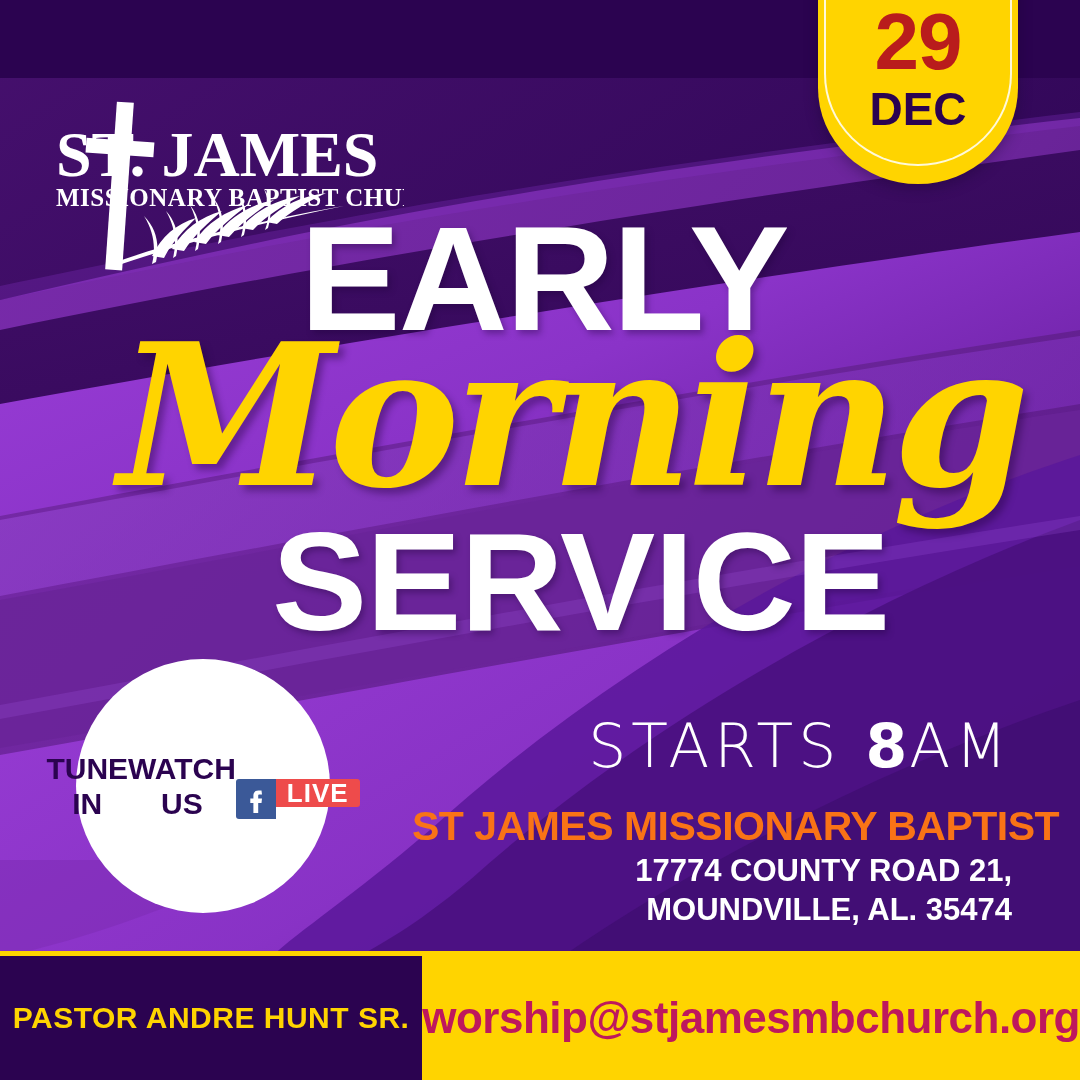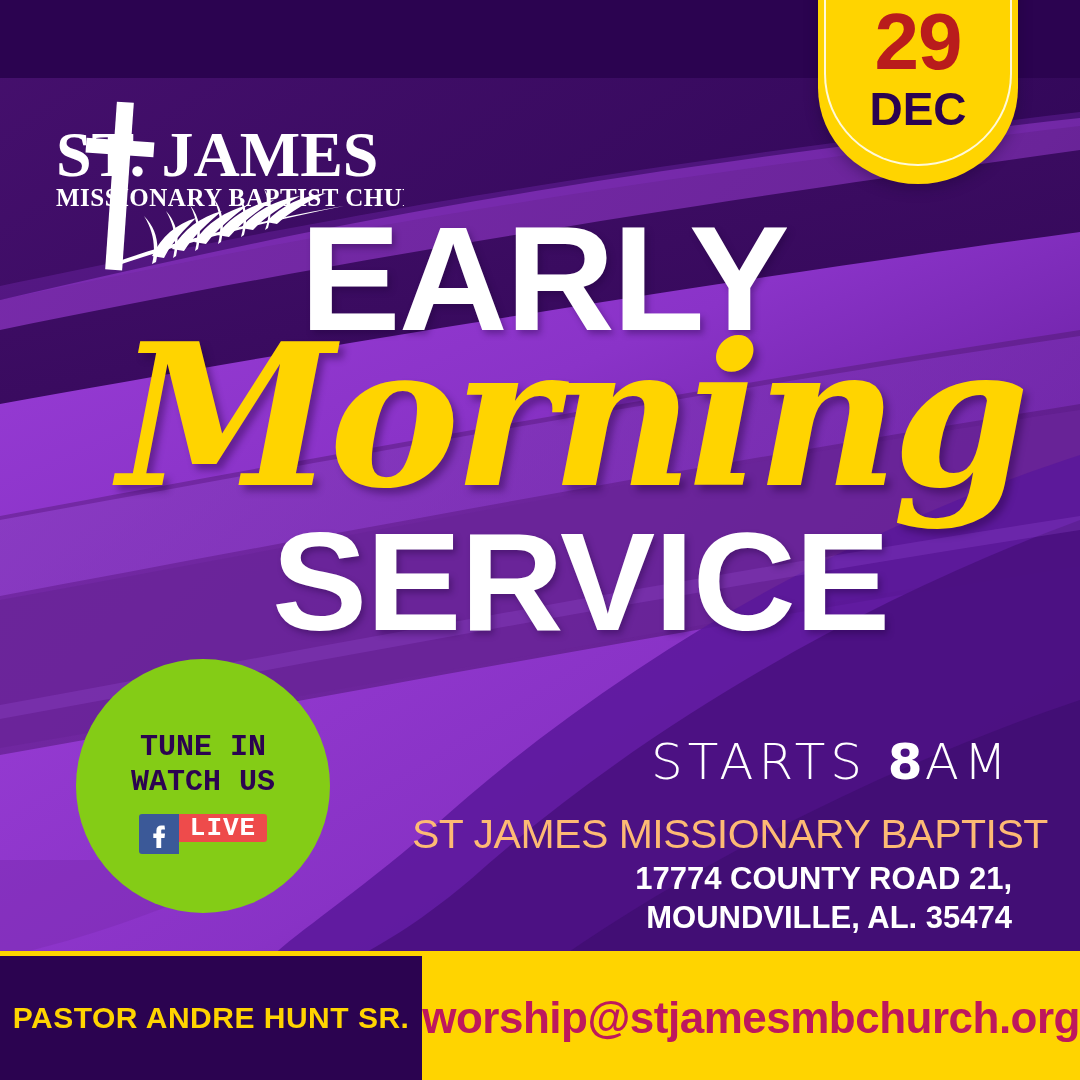--- a/index.html
+++ b/index.html
@@ -136,27 +136,26 @@
   }
 
   
   .tune-circle {
     position: absolute;
     left: 76px;
     top: 659px;
     width: 254px;
     height: 254px;
     border-radius: 50%;
-    background: #84cc16;
+    background: #ffffff;
     z-index: 11;
     display: flex;
-    flex-direction: column;
+    flex-direction: row;
     align-items: center;
     justify-content: center;
-    font-family: Liberation Mono, monospace;
   }
   .tune-text {
     font-size: 30px;
     line-height: 35px;
     font-weight: bold;
     color: #2B0350;
     text-align: center;
     letter-spacing: 0px;
   }
   .fb-live {
@@ -188,38 +187,37 @@
   
   .info {
     position: absolute;
     right: 68px;
     top: 705px;
     width: 600px;
     text-align: right;
     z-index: 9;
   }
   .starts {
-    font-size: 50px;
+    font-size: 60px;
     line-height: 82px;
     color: #FFFFFF;
     font-weight: 300;
     letter-spacing: 5px;
     white-space: nowrap;
     font-family: "DejaVu Sans", sans-serif;
-    margin-top: 16px;
   }
   .starts b { font-weight: bold; letter-spacing: 2px; }
   .church-line {
     font-size: 41px;
     line-height: 50px;
-    font-weight: normal;
-    color: #fdba74;
+    font-weight: bold;
+    color: #f97316;
     letter-spacing: -0.5px;
     white-space: nowrap;
-    margin-top: 6px;
+    margin-top: 14px;
   }
   .addr {
     font-size: 31px;
     line-height: 39px;
     font-weight: bold;
     color: #FFFFFF;
     letter-spacing: 0px;
   }
 
   

